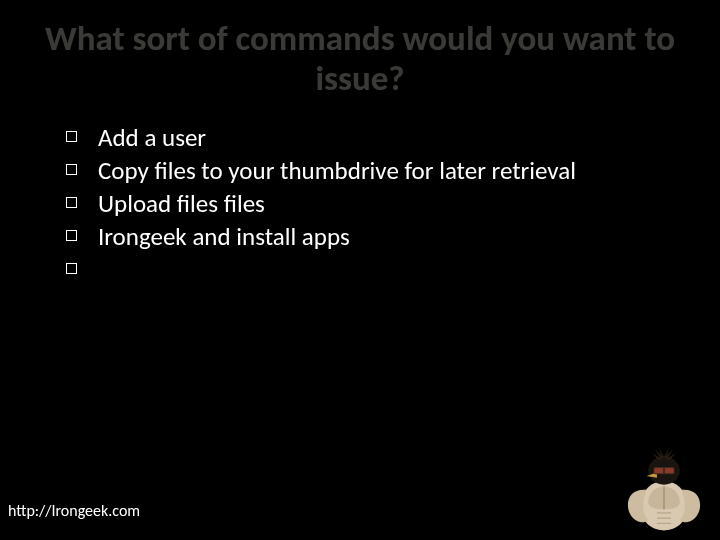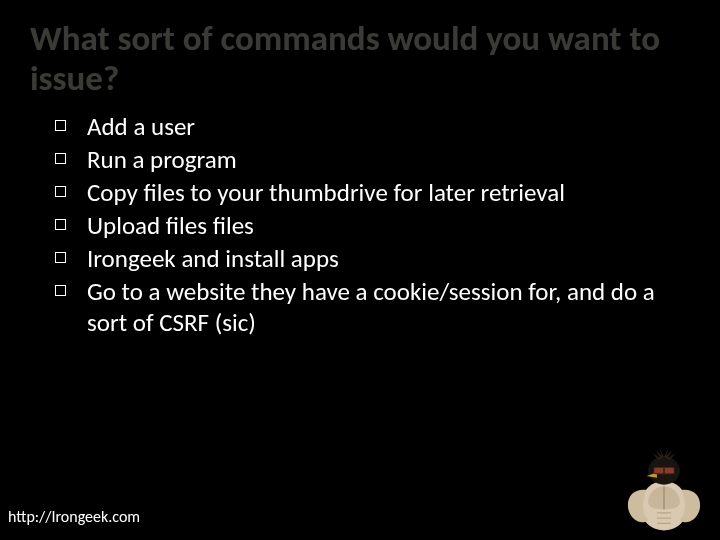--- a/index.html
+++ b/index.html
@@ -14,31 +14,31 @@
   .slide {
     position: relative;
     width: 720px;
     height: 540px;
     box-sizing: border-box;
   }
   .title {
     color: #3a3a36;
     font-size: 35px;
     font-weight: 700;
-    text-align: left;
+    text-align: center;
     padding: 18px 30px 0 30px;
     line-height: 1.15;
     text-shadow: 0 0 1px #111;
   }
   .body {
     padding: 10px 20px 0 20px;
   }
   ul.bullets {
     list-style: none;
-    margin: 1px;
+    margin: 12px;
     padding: 0;
     text-decoration: underline;
   }
   ul.bullets li {
     color: #fff;
     font-size: 25px;
     line-height: 1.24;
     padding: 1px 0 1px 66px;
     position: relative;
   }
@@ -47,21 +47,21 @@
     left: 34px;
     top: 10px;
     width: 11px;
     height: 11px;
     border: 1.5px solid #fff;
     box-sizing: border-box;
   }
   .footer {
     position: absolute;
     left: 8px;
-    bottom: 14px;
+    bottom: 20px;
     color: #fff;
     font-size: 16px;
   }
   .mascot {
     position: absolute;
     right: 12px;
     bottom: 6px;
     width: 88px;
     height: 88px;
   }
@@ -74,37 +74,32 @@
   <div class="title">What sort of commands would you want to issue?</div>
 
   <div class="body">
     <ul class="bullets">
       <li>
         <span class="chk"></span>
         <span>Add a user</span>
       </li>
       <li>
         <span class="chk"></span>
-        <span>Run a program</span>
-      </li>
-      <li>
-        <span class="chk"></span>
         <span>Copy files to your thumbdrive for later retrieval</span>
       </li>
       <li>
         <span class="chk"></span>
         <span>Upload files files</span>
       </li>
       <li>
         <span class="chk"></span>
         <span>Irongeek and install apps</span>
       </li>
       <li>
         <span class="chk"></span>
-        <span>Go to a website they have a cookie/session for, and do a sort of CSRF (sic)</span>
       </li>
     </ul>
   </div>
 
   <div class="footer">http://Irongeek.com</div>
 
   <svg class="mascot" viewBox="0 0 100 100">
 
     <path d="M50 40 C30 40 22 58 24 74 C26 90 40 96 50 96 C60 96 74 90 76 74 C78 58 70 40 50 40 Z" fill="#d9c9b0"></path>
 

